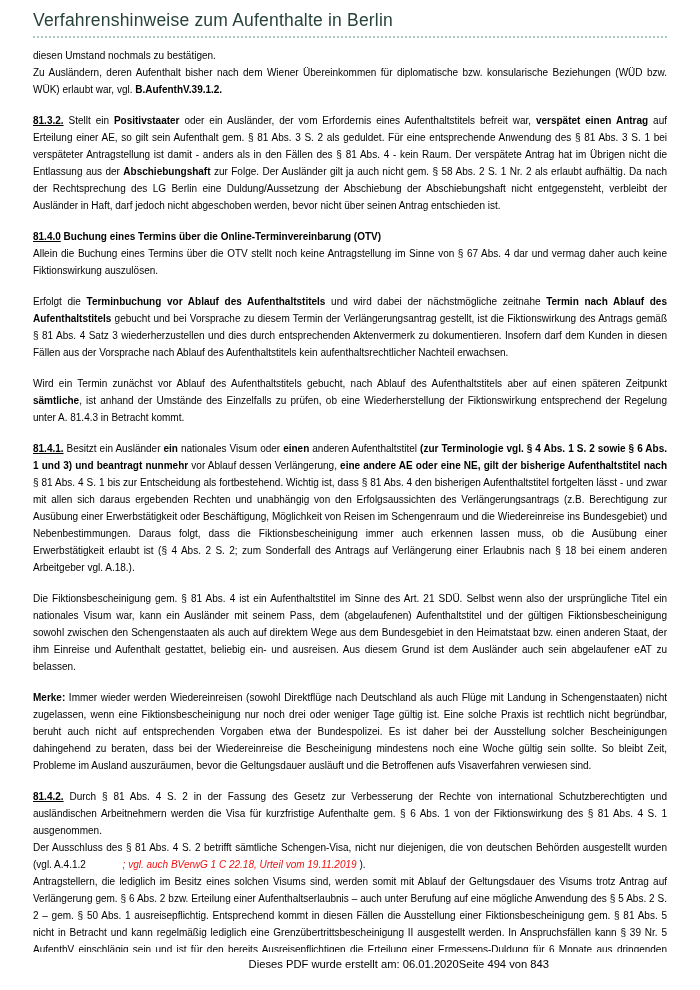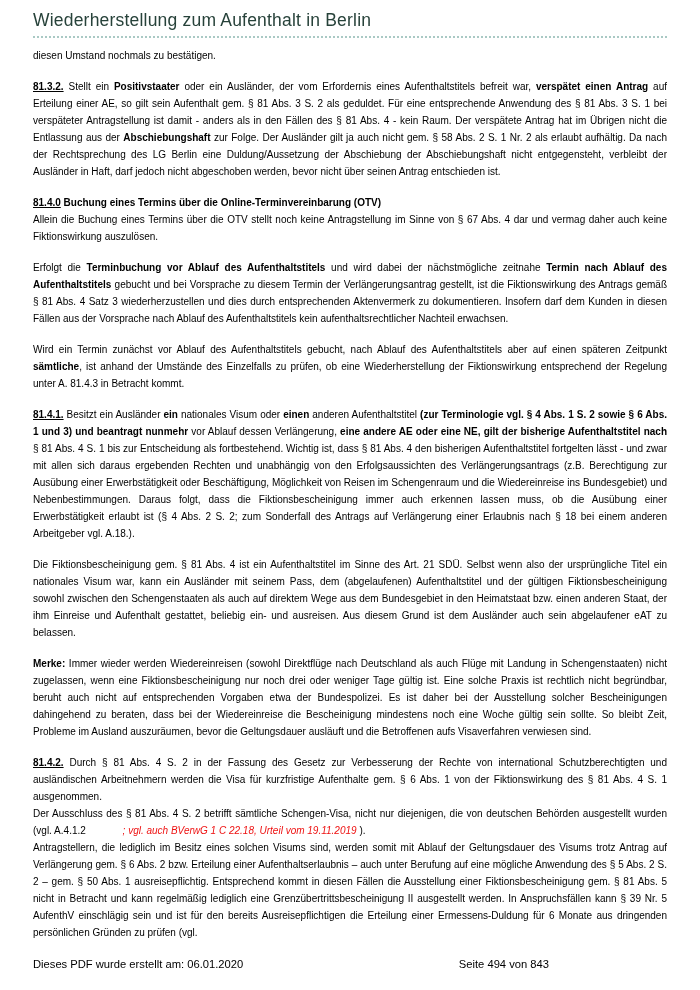--- a/index.html
+++ b/index.html
@@ -22,33 +22,34 @@
   #doc-body { margin-top:9px; }
   .para {
     margin:0; font-size:10px; line-height:17px; text-align:justify;
   }
   .para.gap { margin-top:14px; }
   .b { font-weight:bold; }
   .u { text-decoration:underline; }
   .red { color:var(--red-color,#ee1111); font-style:italic;margin-left:34px; }
   .footer {
     position:absolute; left:33px; width:516px; top:958px;
-    display:flex; justify-content:space-between;
+    display:flex; justify-content:flex-end;
     font-size:11.2px; background:#fff;
   }
 </style>
 </head>
 <body>
 
 <div class="page">
   <div class="content">
-    <h1 class="doc-title">Wiederherstellung zum Aufenthalt in Berlin</h1>
+    <h1 class="doc-title">Verfahrenshinweise zum Aufenthalte in Berlin</h1>
     <div class="title-rule"></div>
     <div id="doc-body">
         <p class="para"><span>diesen Umstand nochmals zu bestätigen.</span></p>
+        <p class="para"><span>Zu Ausländern, deren Aufenthalt bisher nach dem Wiener Übereinkommen für diplomatische bzw. konsularische Beziehungen (WÜD bzw. WÜK) erlaubt war, vgl. </span><span class="b">B.AufenthV.39.1.2.</span></p>
         <p class="para gap"><span class="b u">81.3.2.</span><span> Stellt ein </span><span class="b">Positivstaater</span><span> oder ein Ausländer, der vom Erfordernis eines Aufenthaltstitels befreit war, </span><span class="b">verspätet einen Antrag</span><span> auf Erteilung einer AE, so gilt sein Aufenthalt gem. § 81 Abs. 3 S. 2 als geduldet. Für eine entsprechende Anwendung des § 81 Abs. 3 S. 1 bei verspäteter Antragstellung ist damit - anders als in den Fällen des § 81 Abs. 4 - kein Raum. Der verspätete Antrag hat im Übrigen nicht die Entlassung aus der </span><span class="b">Abschiebungshaft</span><span> zur Folge. Der Ausländer gilt ja auch nicht gem. § 58 Abs. 2 S. 1 Nr. 2 als erlaubt aufhältig. Da nach der Rechtsprechung des LG Berlin eine Duldung/Aussetzung der Abschiebung der Abschiebungshaft nicht entgegensteht, verbleibt der Ausländer in Haft, darf jedoch nicht abgeschoben werden, bevor nicht über seinen Antrag entschieden ist.</span></p>
         <p class="para gap"><span class="b u">81.4.0</span><span class="b"> Buchung eines Termins über die Online-Terminvereinbarung (OTV)</span></p>
         <p class="para"><span>Allein die Buchung eines Termins über die OTV stellt noch keine Antragstellung im Sinne von § 67 Abs. 4 dar und vermag daher auch keine Fiktionswirkung auszulösen.</span></p>
         <p class="para gap"><span>Erfolgt die </span><span class="b">Terminbuchung vor Ablauf des Aufenthaltstitels</span><span> und wird dabei der nächstmögliche zeitnahe </span><span class="b">Termin nach Ablauf des Aufenthaltstitels</span><span> gebucht und bei Vorsprache zu diesem Termin der Verlängerungsantrag gestellt, ist die Fiktionswirkung des Antrags gemäß § 81 Abs. 4 Satz 3 wiederherzustellen und dies durch entsprechenden Aktenvermerk zu dokumentieren. Insofern darf dem Kunden in diesen Fällen aus der Vorsprache nach Ablauf des Aufenthaltstitels kein aufenthaltsrechtlicher Nachteil erwachsen.</span></p>
         <p class="para gap"><span>Wird ein Termin zunächst vor Ablauf des Aufenthaltstitels gebucht, nach Ablauf des Aufenthaltstitels aber auf einen späteren Zeitpunkt </span><span class="b">sämtliche</span><span>, ist anhand der Umstände des Einzelfalls zu prüfen, ob eine Wiederherstellung der Fiktionswirkung entsprechend der Regelung unter A. 81.4.3 in Betracht kommt.</span></p>
         <p class="para gap"><span class="b u">81.4.1.</span><span> Besitzt ein Ausländer </span><span class="b">ein</span><span> nationales Visum oder </span><span class="b">einen</span><span> anderen Aufenthaltstitel </span><span class="b">(zur Terminologie vgl. § 4 Abs. 1 S. 2 sowie § 6 Abs. 1 und 3) und beantragt nunmehr</span><span> vor Ablauf dessen Verlängerung, </span><span class="b">eine andere AE oder eine NE, gilt der bisherige Aufenthaltstitel nach</span><span> § 81 Abs. 4 S. 1 bis zur Entscheidung als fortbestehend. Wichtig ist, dass § 81 Abs. 4 den bisherigen Aufenthaltstitel fortgelten lässt - und zwar mit allen sich daraus ergebenden Rechten und unabhängig von den Erfolgsaussichten des Verlängerungsantrags (z.B. Berechtigung zur Ausübung einer Erwerbstätigkeit oder Beschäftigung, Möglichkeit von Reisen im Schengenraum und die Wiedereinreise ins Bundesgebiet) und Nebenbestimmungen. Daraus folgt, dass die Fiktionsbescheinigung immer auch erkennen lassen muss, ob die Ausübung einer Erwerbstätigkeit erlaubt ist (§ 4 Abs. 2 S. 2; zum Sonderfall des Antrags auf Verlängerung einer Erlaubnis nach § 18 bei einem anderen Arbeitgeber vgl. A.18.).</span></p>
         <p class="para gap"><span>Die Fiktionsbescheinigung gem. § 81 Abs. 4 ist ein Aufenthaltstitel im Sinne des Art. 21 SDÜ. Selbst wenn also der ursprüngliche Titel ein nationales Visum war, kann ein Ausländer mit seinem Pass, dem (abgelaufenen) Aufenthaltstitel und der gültigen Fiktionsbescheinigung sowohl zwischen den Schengenstaaten als auch auf direktem Wege aus dem Bundesgebiet in den Heimatstaat bzw. einen anderen Staat, der ihm Einreise und Aufenthalt gestattet, beliebig ein- und ausreisen. Aus diesem Grund ist dem Ausländer auch sein abgelaufener eAT zu belassen.</span></p>
         <p class="para gap"><span class="b">Merke:</span><span> Immer wieder werden Wiedereinreisen (sowohl Direktflüge nach Deutschland als auch Flüge mit Landung in Schengenstaaten) nicht zugelassen, wenn eine Fiktionsbescheinigung nur noch drei oder weniger Tage gültig ist. Eine solche Praxis ist rechtlich nicht begründbar, beruht auch nicht auf entsprechenden Vorgaben etwa der Bundespolizei. Es ist daher bei der Ausstellung solcher Bescheinigungen dahingehend zu beraten, dass bei der Wiedereinreise die Bescheinigung mindestens noch eine Woche gültig sein sollte. So bleibt Zeit, Probleme im Ausland auszuräumen, bevor die Geltungsdauer ausläuft und die Betroffenen aufs Visaverfahren verwiesen sind.</span></p>
         <p class="para gap"><span class="b u">81.4.2.</span><span> Durch § 81 Abs. 4 S. 2 in der Fassung des Gesetz zur Verbesserung der Rechte von international Schutzberechtigten und ausländischen Arbeitnehmern werden die Visa für kurzfristige Aufenthalte gem. § 6 Abs. 1 von der Fiktionswirkung des § 81 Abs. 4 S. 1 ausgenommen.</span></p>
         <p class="para"><span>Der Ausschluss des § 81 Abs. 4 S. 2 betrifft sämtliche Schengen-Visa, nicht nur diejenigen, die von deutschen Behörden ausgestellt wurden (vgl. A.4.1.2 </span><span class="red">; vgl. auch BVerwG 1 C 22.18, Urteil vom 19.11.2019</span><span> ).</span></p>

